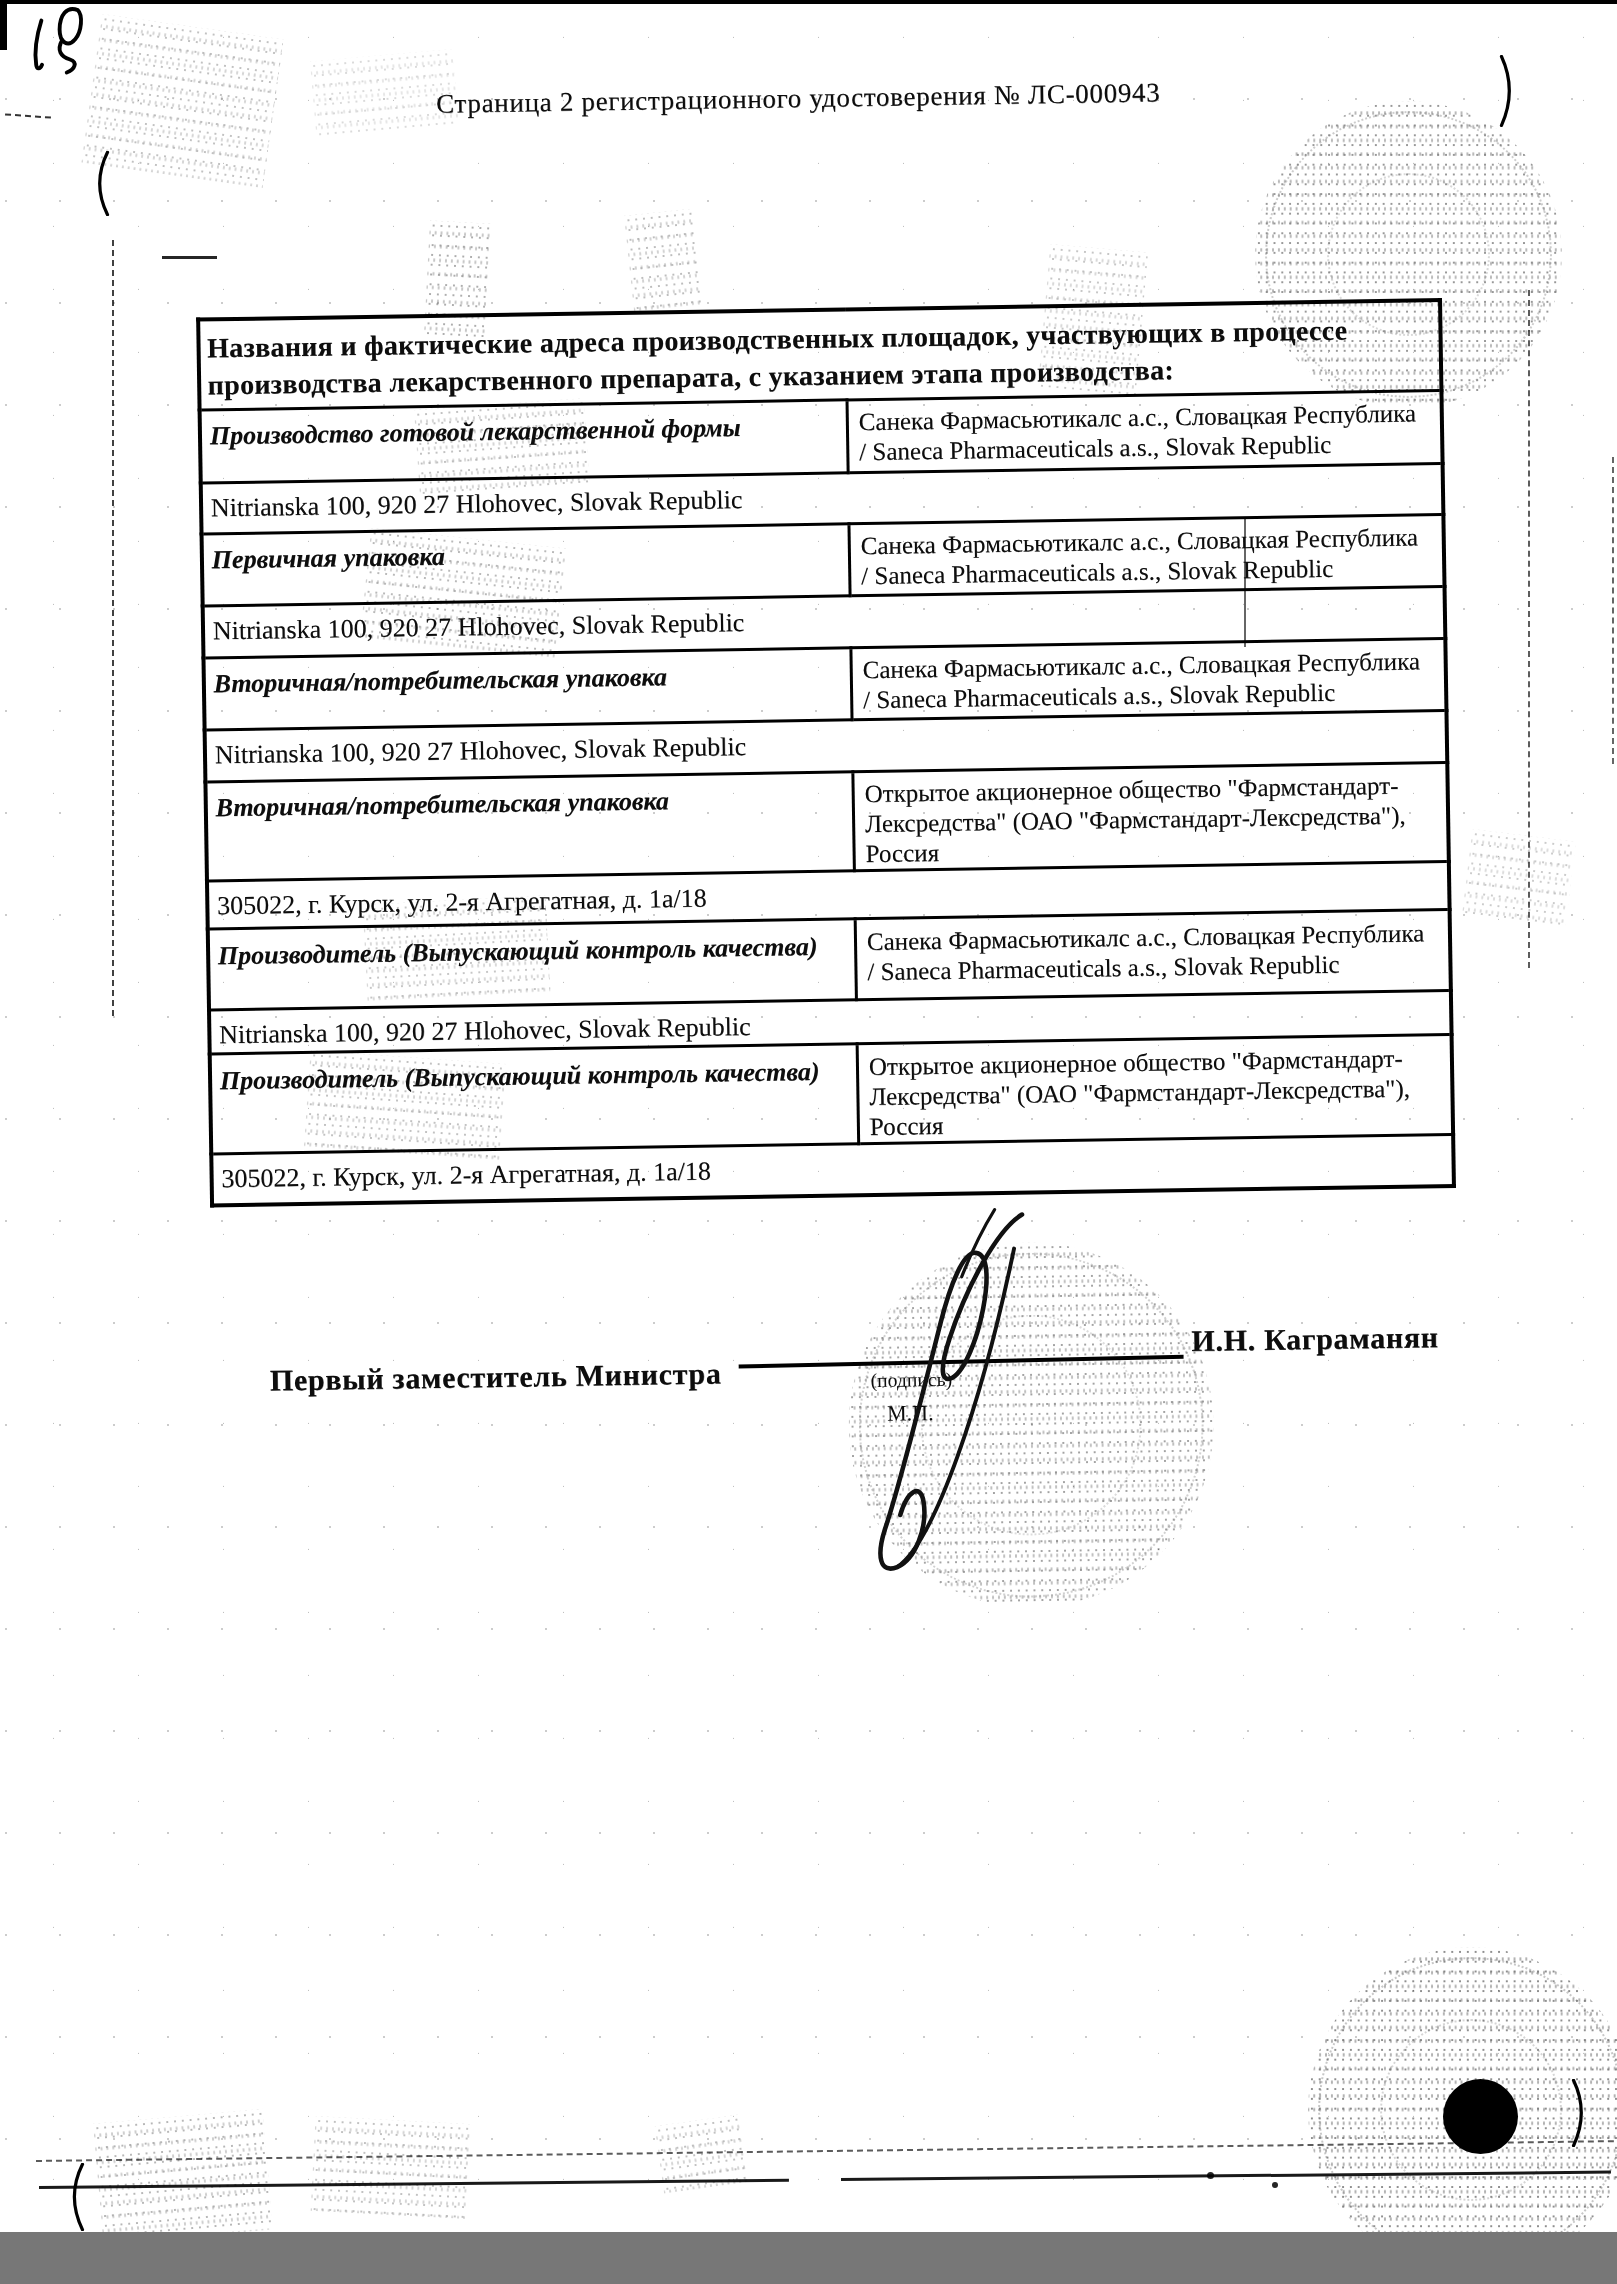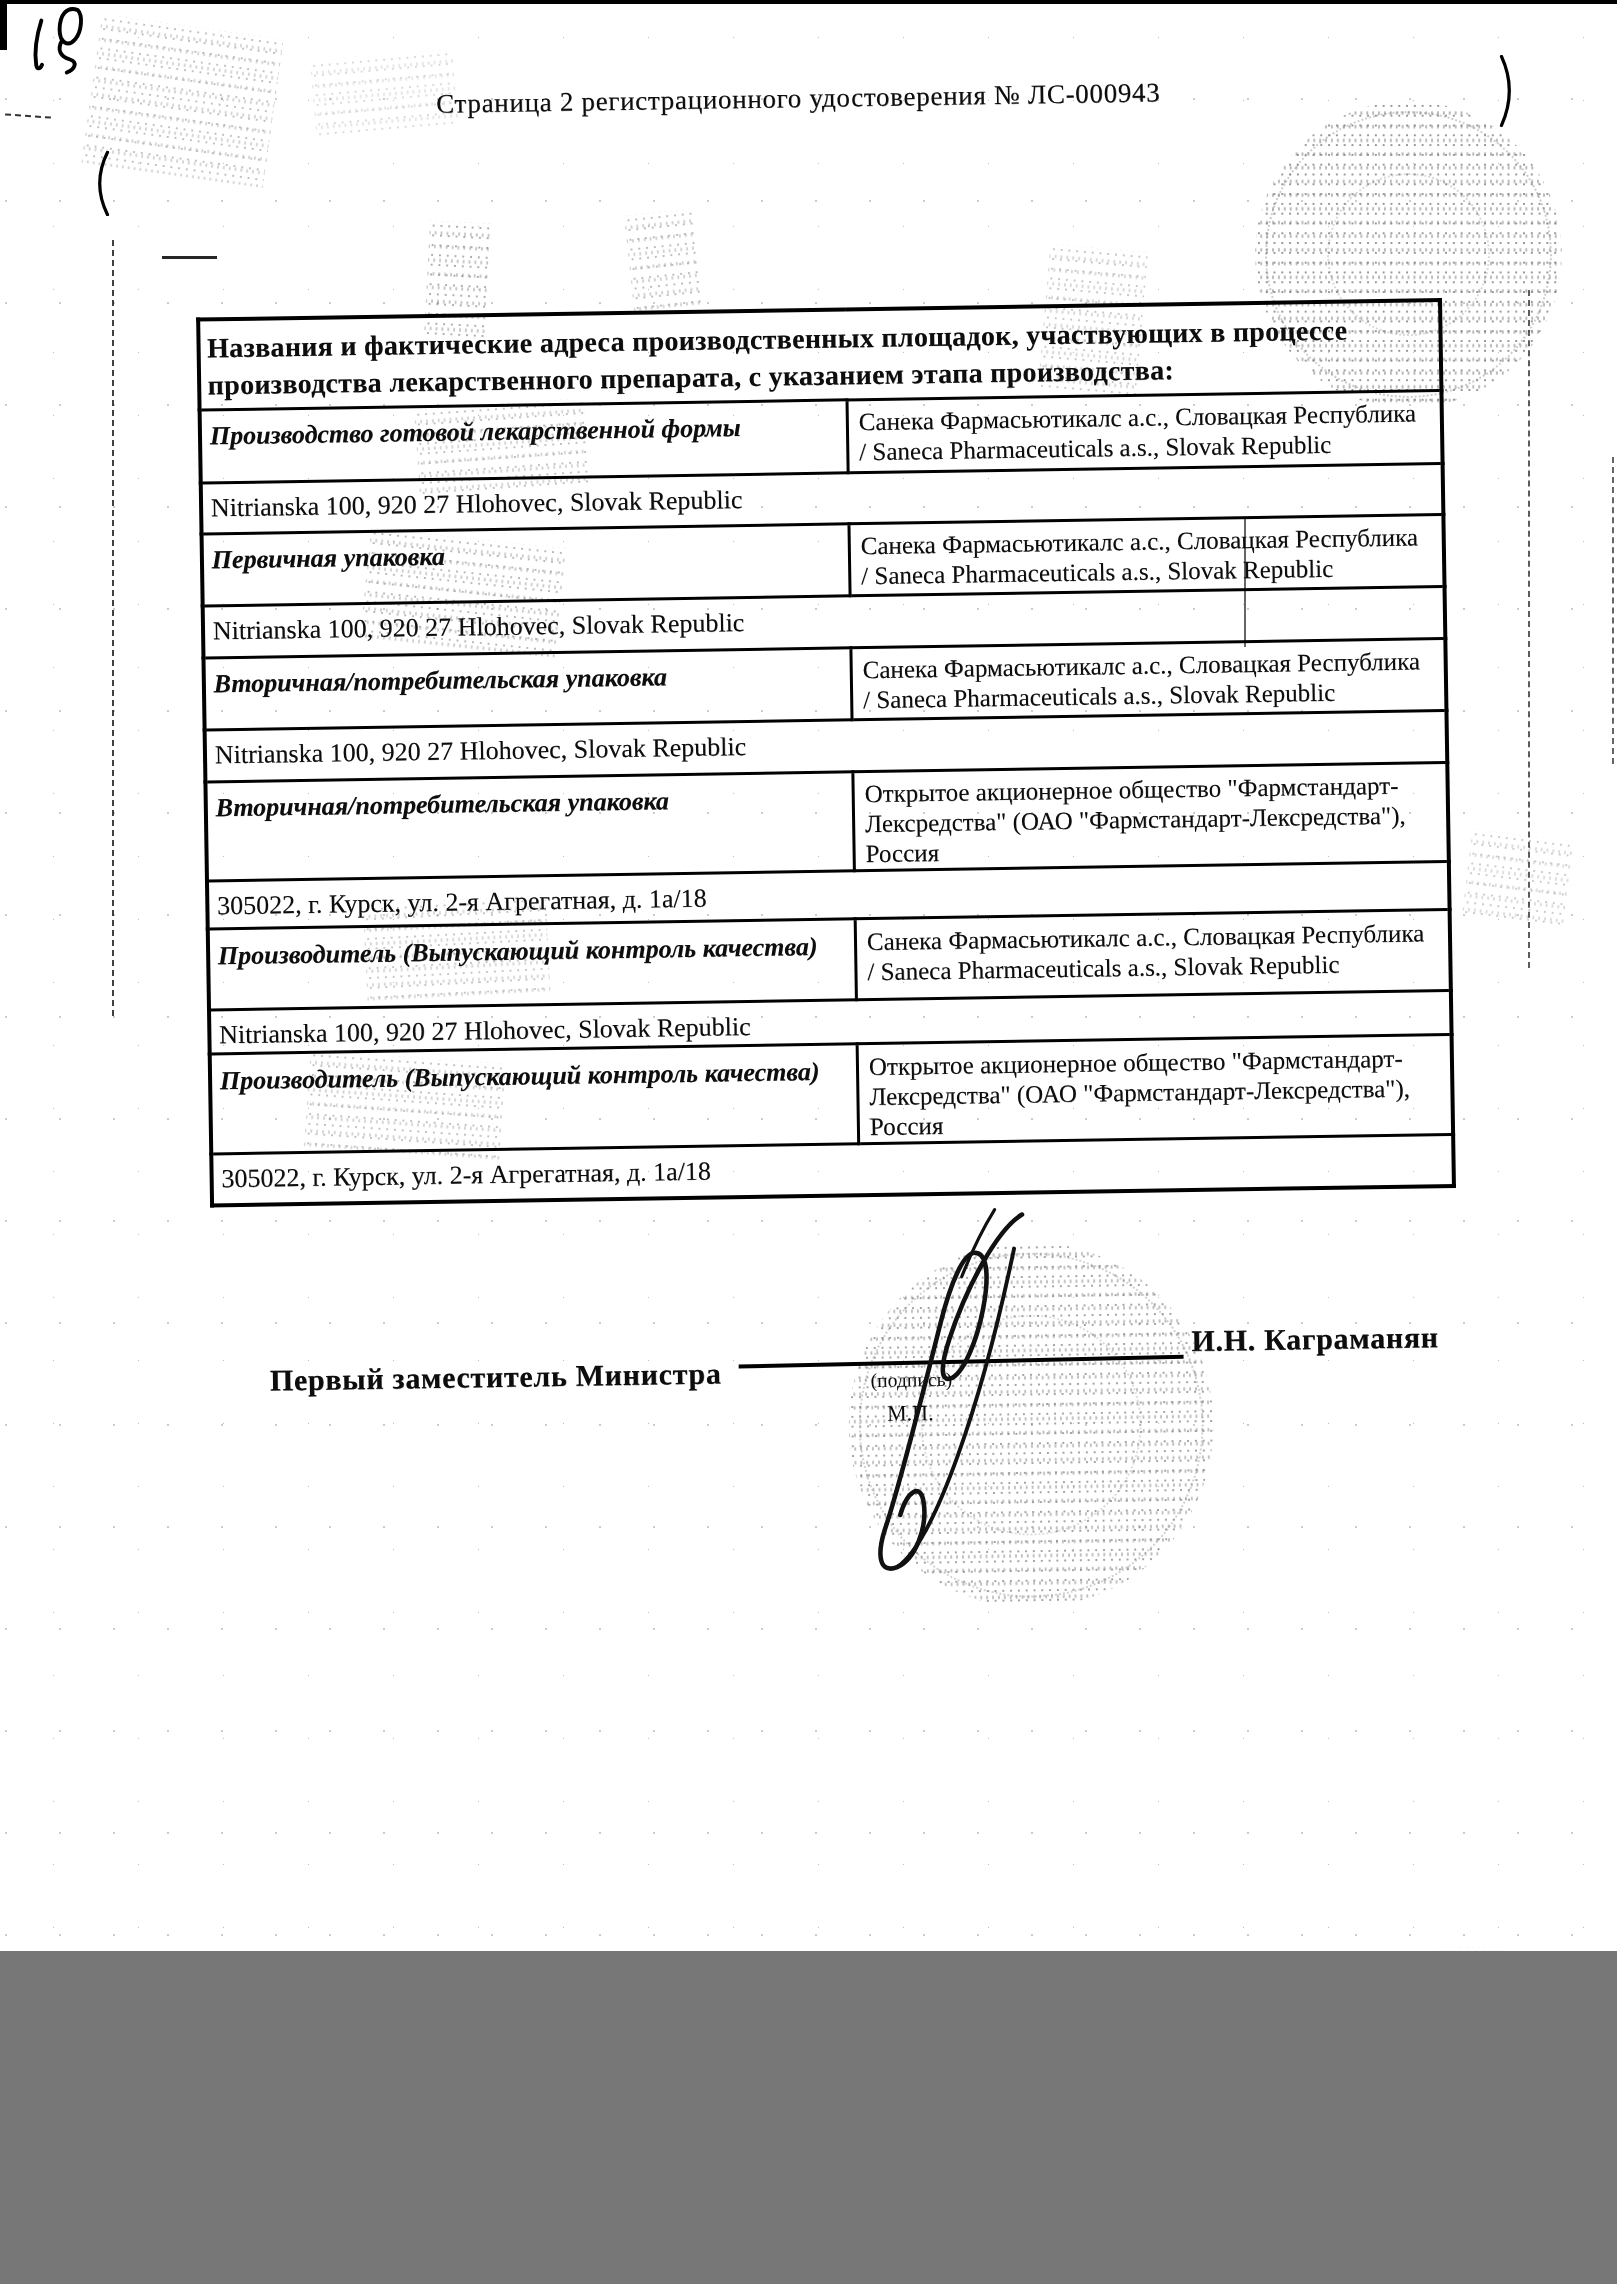--- a/index.html
+++ b/index.html
@@ -1,17 +1,17 @@
 <!DOCTYPE html>
 <html style="font-size:10.4px"><head>
 <meta charset="utf-8">
 <style>
   html,body{margin:0;padding:0;background:#777;}
   .page{
-    position:relative; width:1617px; height:1951px; background:#fff;
+    position:relative; width:1617px; height:2232px; background:#fff;
     overflow:hidden; font-family:"Liberation Serif","DejaVu Serif",serif;
     color:#0d0d0d;
   }
   
   .grain{
     position:absolute; inset:0; pointer-events:none; opacity:.5;
     background-image:
       radial-gradient(rgba(0,0,0,.55) 0.7px, transparent 1px),
       radial-gradient(rgba(0,0,0,.4) 0.7px, transparent 0.9px);
     background-size:85px 63px, 54px 102px;

